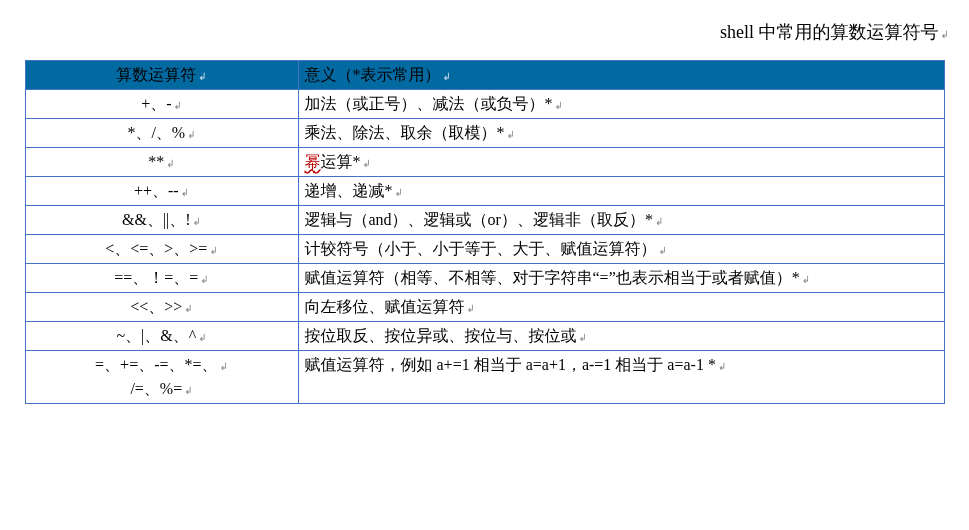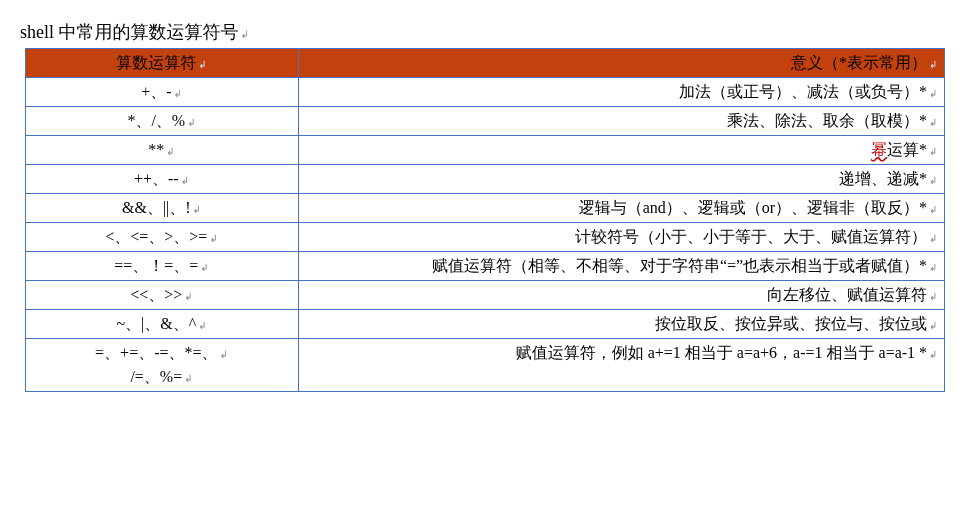--- a/index.html
+++ b/index.html
@@ -4,48 +4,48 @@
 <style>
   body {
     margin: 0;
     padding: 20px;
     font-family: "SimSun", "宋体", serif;
     font-size: 16px;
     background: #ffffff;
     color: #000000;
   }
   .title {
-    text-align: left;
-    margin-bottom: 4px;
+    text-align: right;
+    margin-bottom: 16px;
     font-size: 18px;
   }
   table {
     border-collapse: collapse;
     width: 920px;
     margin: 0 auto;
   }
   th, td {
     border: 1px solid #4472c4;
     padding: 2px 6px;
     vertical-align: top;
     line-height: 1.5;
     position: relative;
   }
   th {
-    background: #c2410c;
+    background: #0369a1;
     color: #000;
     font-weight: normal;
     text-align: center;
   }
   .col1 {
     width: 260px;
     text-align: center;
   }
   .col2 {
-    text-align: right;
+    text-align: left;
   }
   .para-mark {
     color: #888;
     font-size: 10px;
     margin-left: 2px;
     font-family: Arial, sans-serif;
   }
   .sq {
     color: #c00000;
     text-decoration-line: underline;
@@ -111,16 +111,16 @@
     </tr>
     <tr>
       <td class="col1"><span>~、|、&amp;、^</span><span class="para-mark">↲</span></td>
       <td class="col2"><span>按位取反、按位异或、按位与、按位或</span><span class="para-mark">↲</span></td>
     </tr>
     <tr>
       <td class="col1" style="vertical-align:middle;">
         <span>=、+=、-=、*=、</span><span class="para-mark">↲</span><br>
         <span>/=、%=</span><span class="para-mark">↲</span>
       </td>
-      <td class="col2"><span>赋值运算符，例如 a+=1 相当于 a=a+6，a-=1 相当于 a=a-1 *</span><span class="para-mark">↲</span></td>
+      <td class="col2"><span>赋值运算符，例如 a+=1 相当于 a=a+1，a-=1 相当于 a=a-1 *</span><span class="para-mark">↲</span></td>
     </tr>
   </tbody>
 </table>
 
 </body></html>

